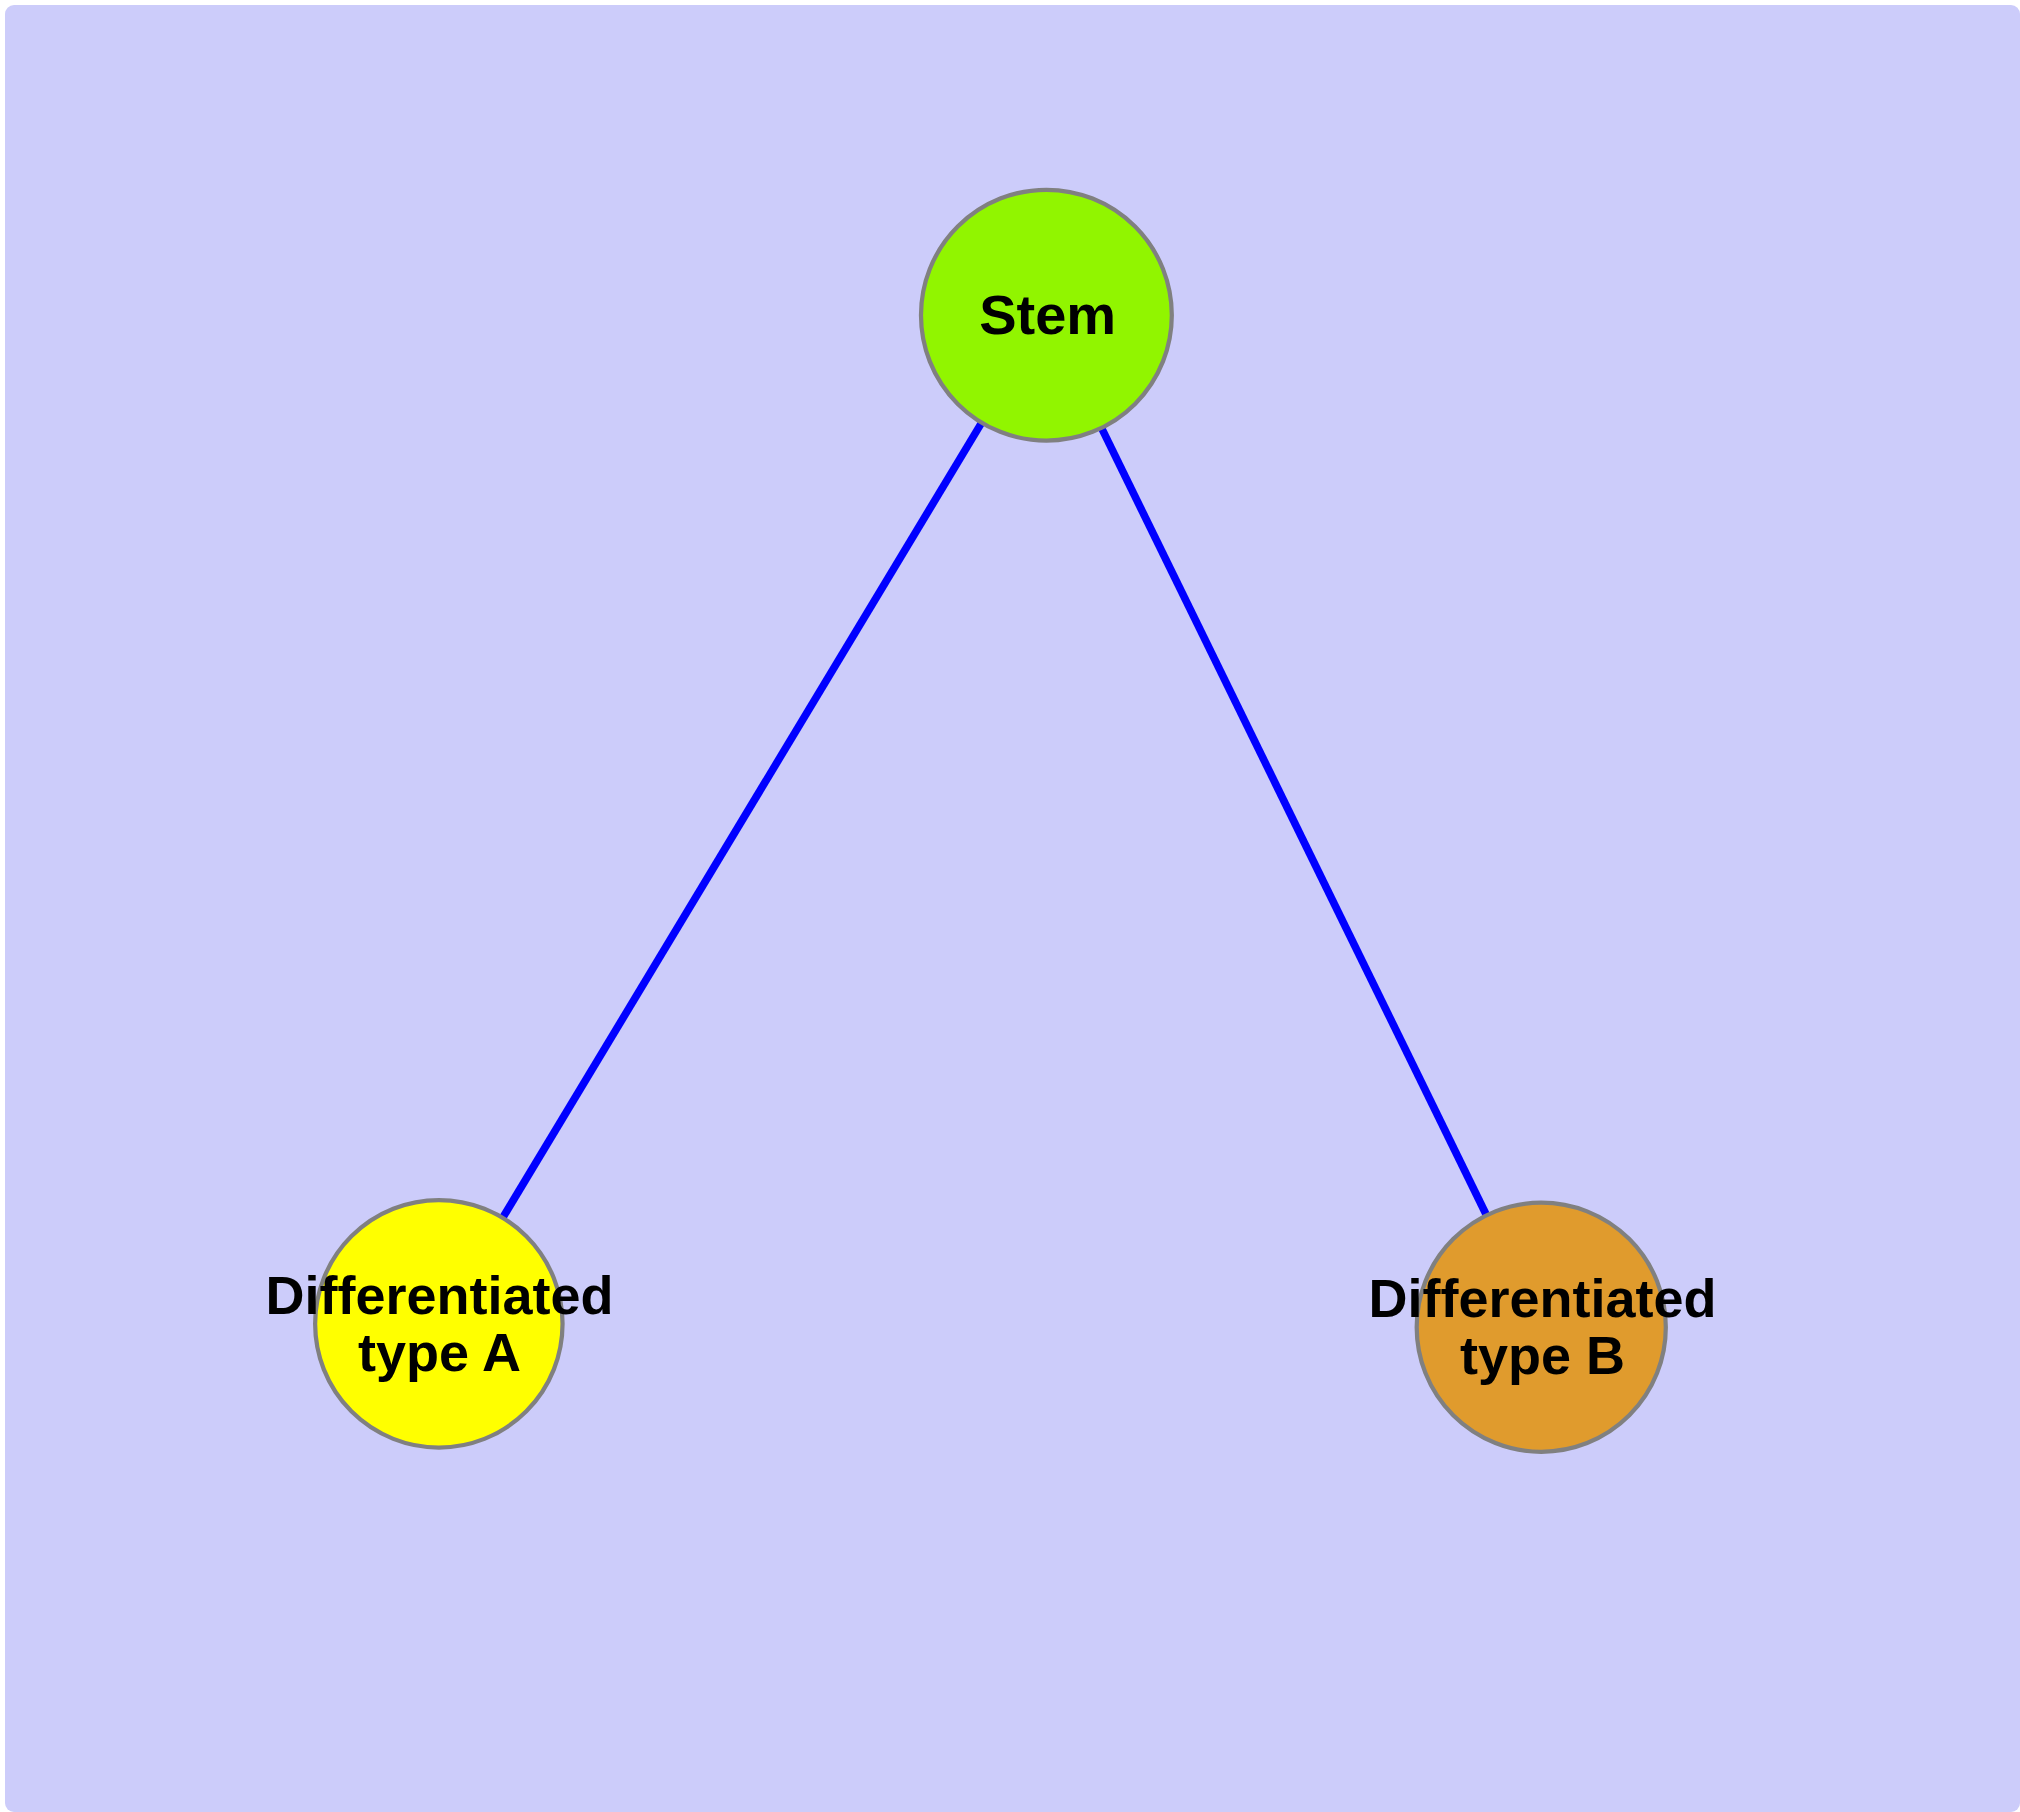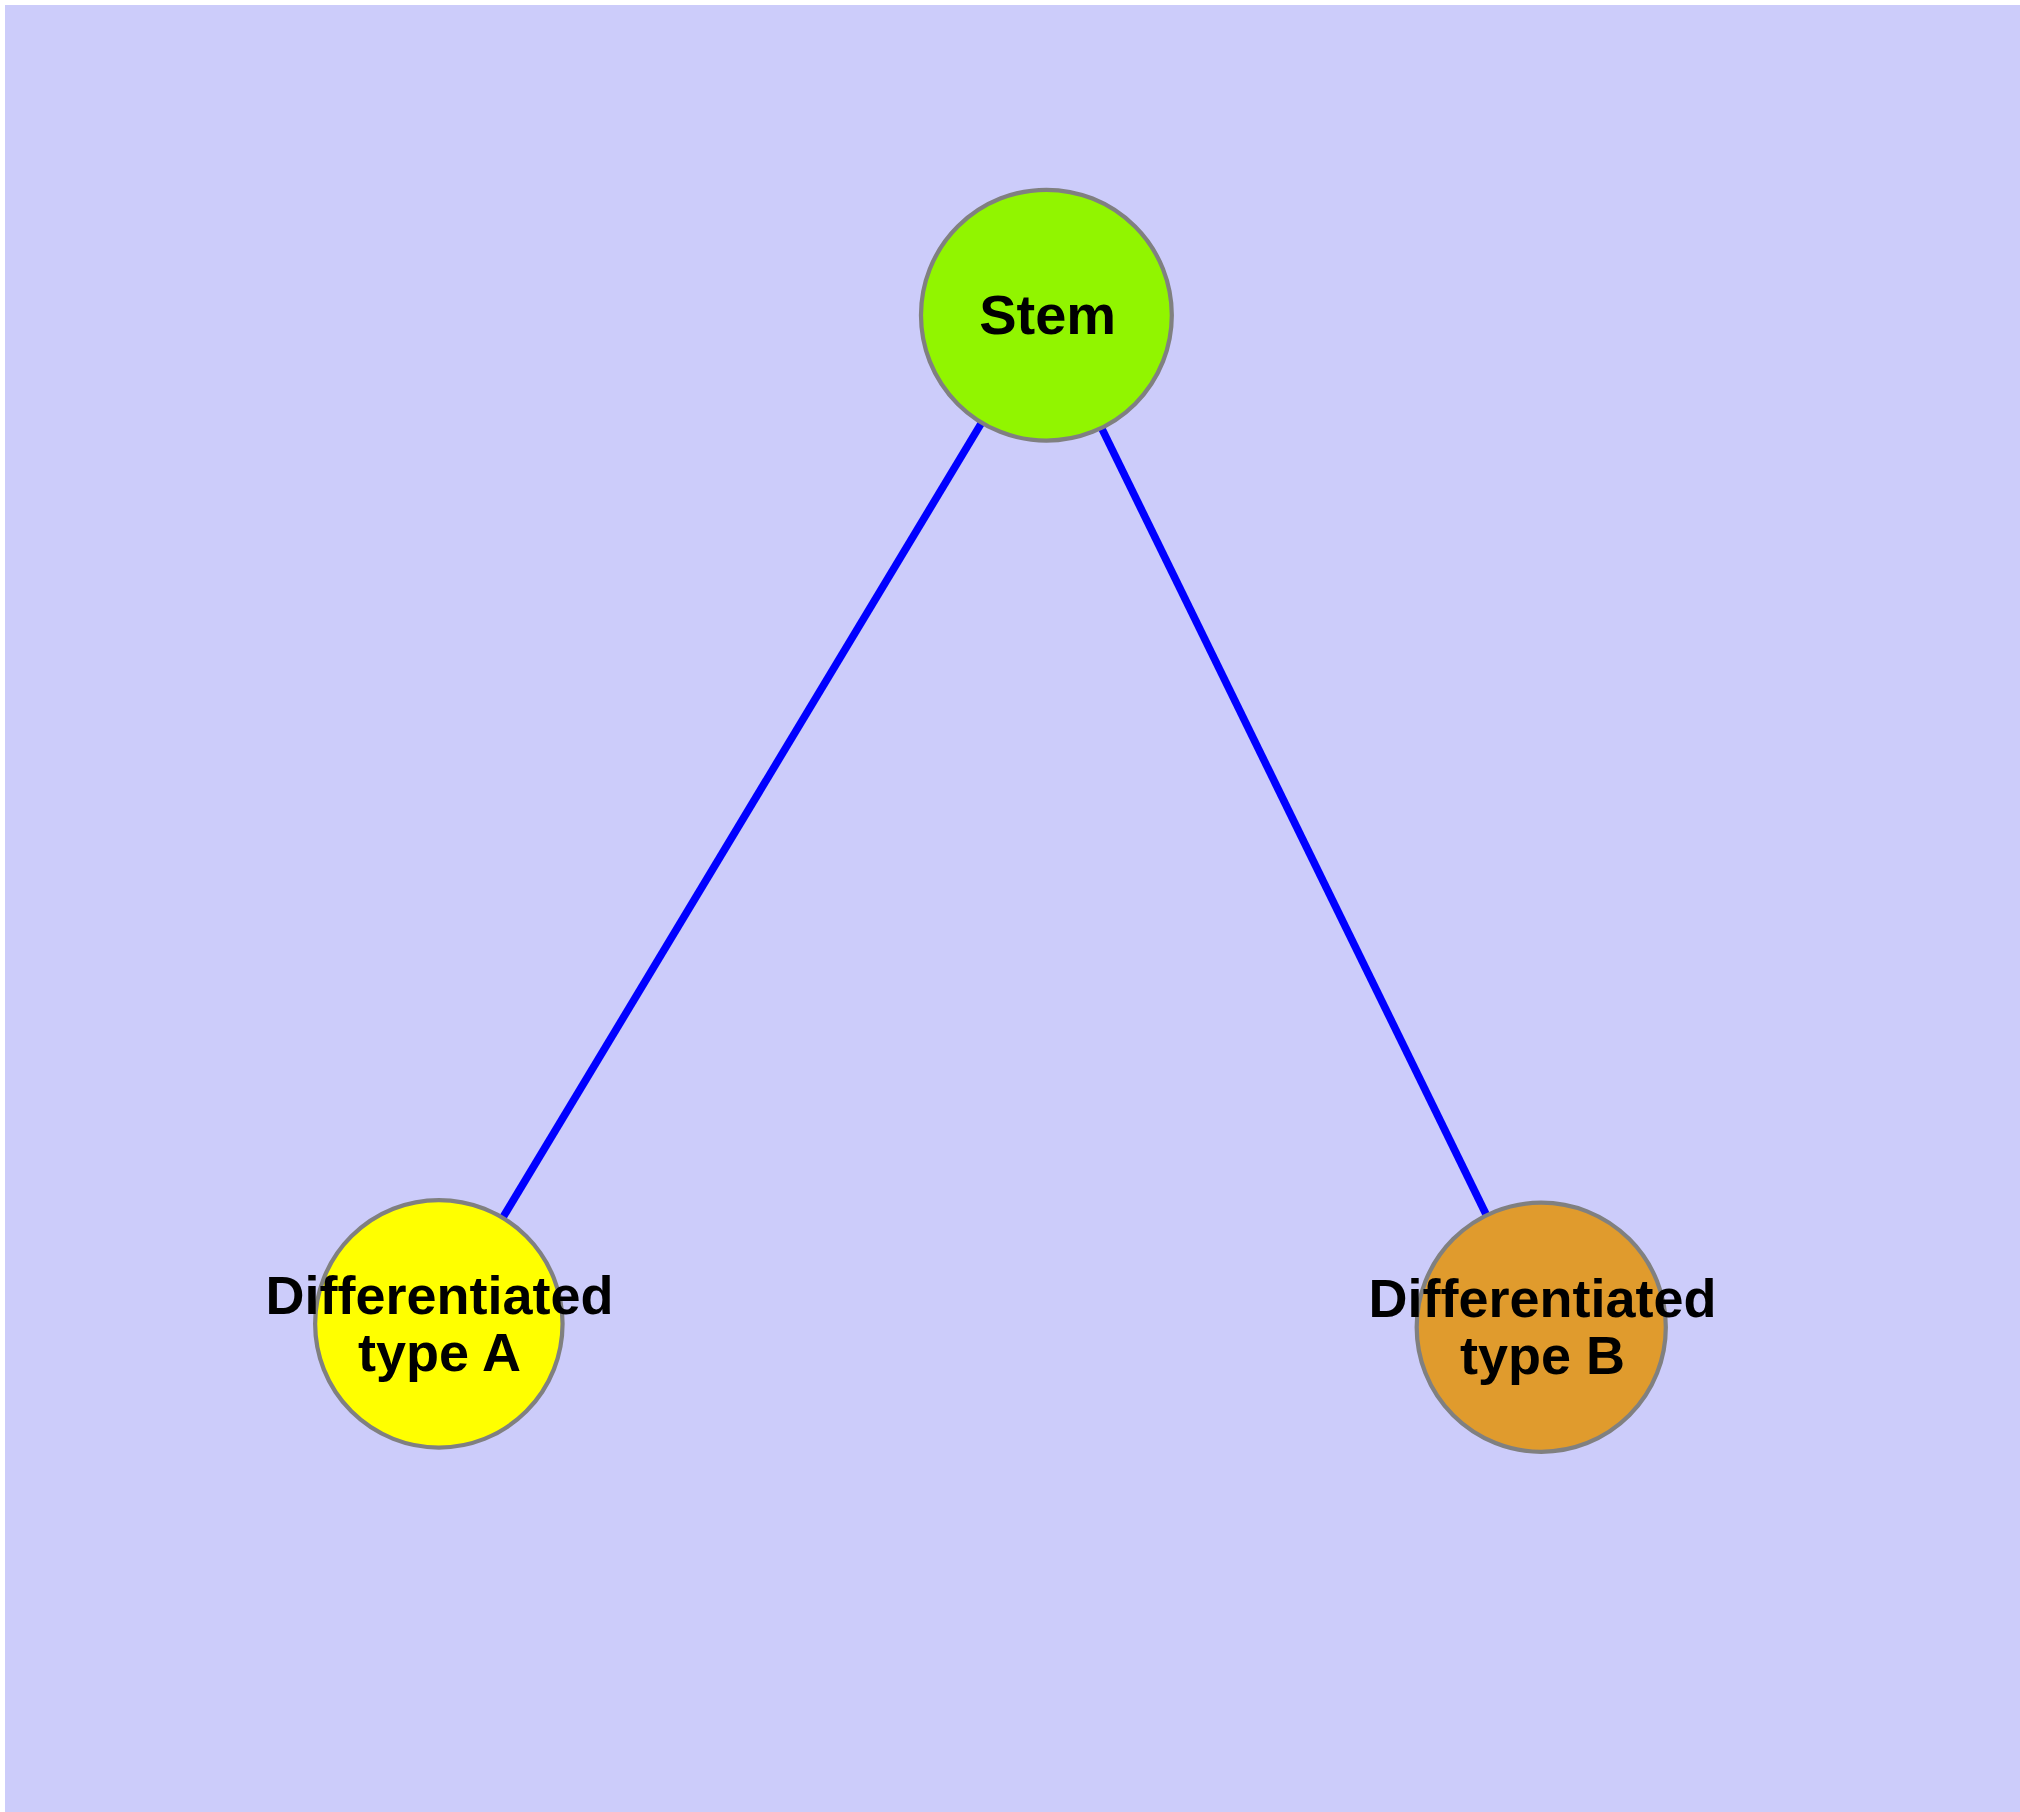--- a/index.html
+++ b/index.html
@@ -50,21 +50,21 @@
     font-size: 56px;
   }
   .node-label.leaf {
     font-size: 54px;
   }
 </style>
 </head>
 <body>
 
 <div id="canvas" style="background: rgb(255, 255, 255);">
-  <div id="plot-area" style="background: rgb(204, 204, 250);">
+  <div id="plot-area" style="background: rgb(204, 204, 250); border-radius: 9px;">
 
     <svg id="graph-svg" viewBox="0 0 2378 2132" preserveAspectRatio="none">
 
       <g>
         <line x1="1152.6197715629232" y1="492.76774315219143" x2="587.348063187927" y2="1430.9453344579733" stroke="#0000ff" stroke-width="9" stroke-linecap="butt"></line>
         <line x1="1294.0270633130876" y1="498.94916711614144" x2="1748.4123087363253" y2="1427.9491380670756" stroke="#0000ff" stroke-width="9" stroke-linecap="butt"></line>
       </g>
 
       <g>
         <circle cx="1229" cy="366" r="148" fill="#91f500" stroke="#808080" stroke-width="5"></circle>

